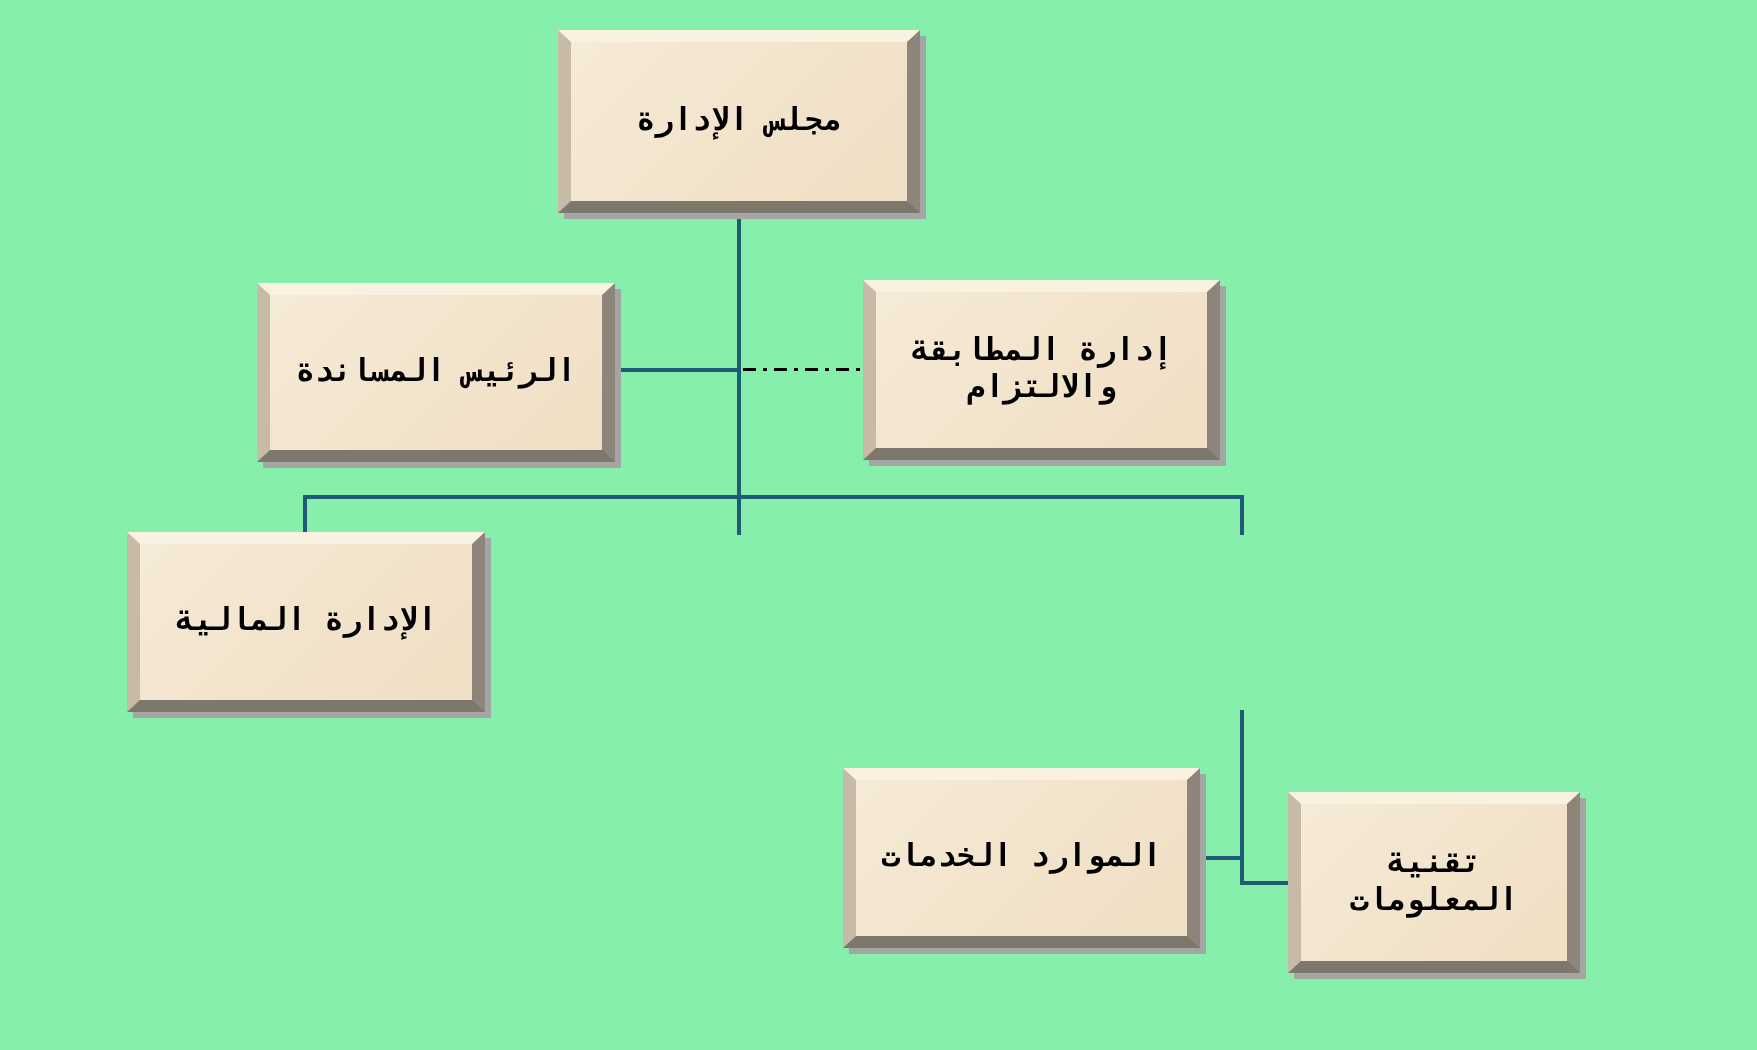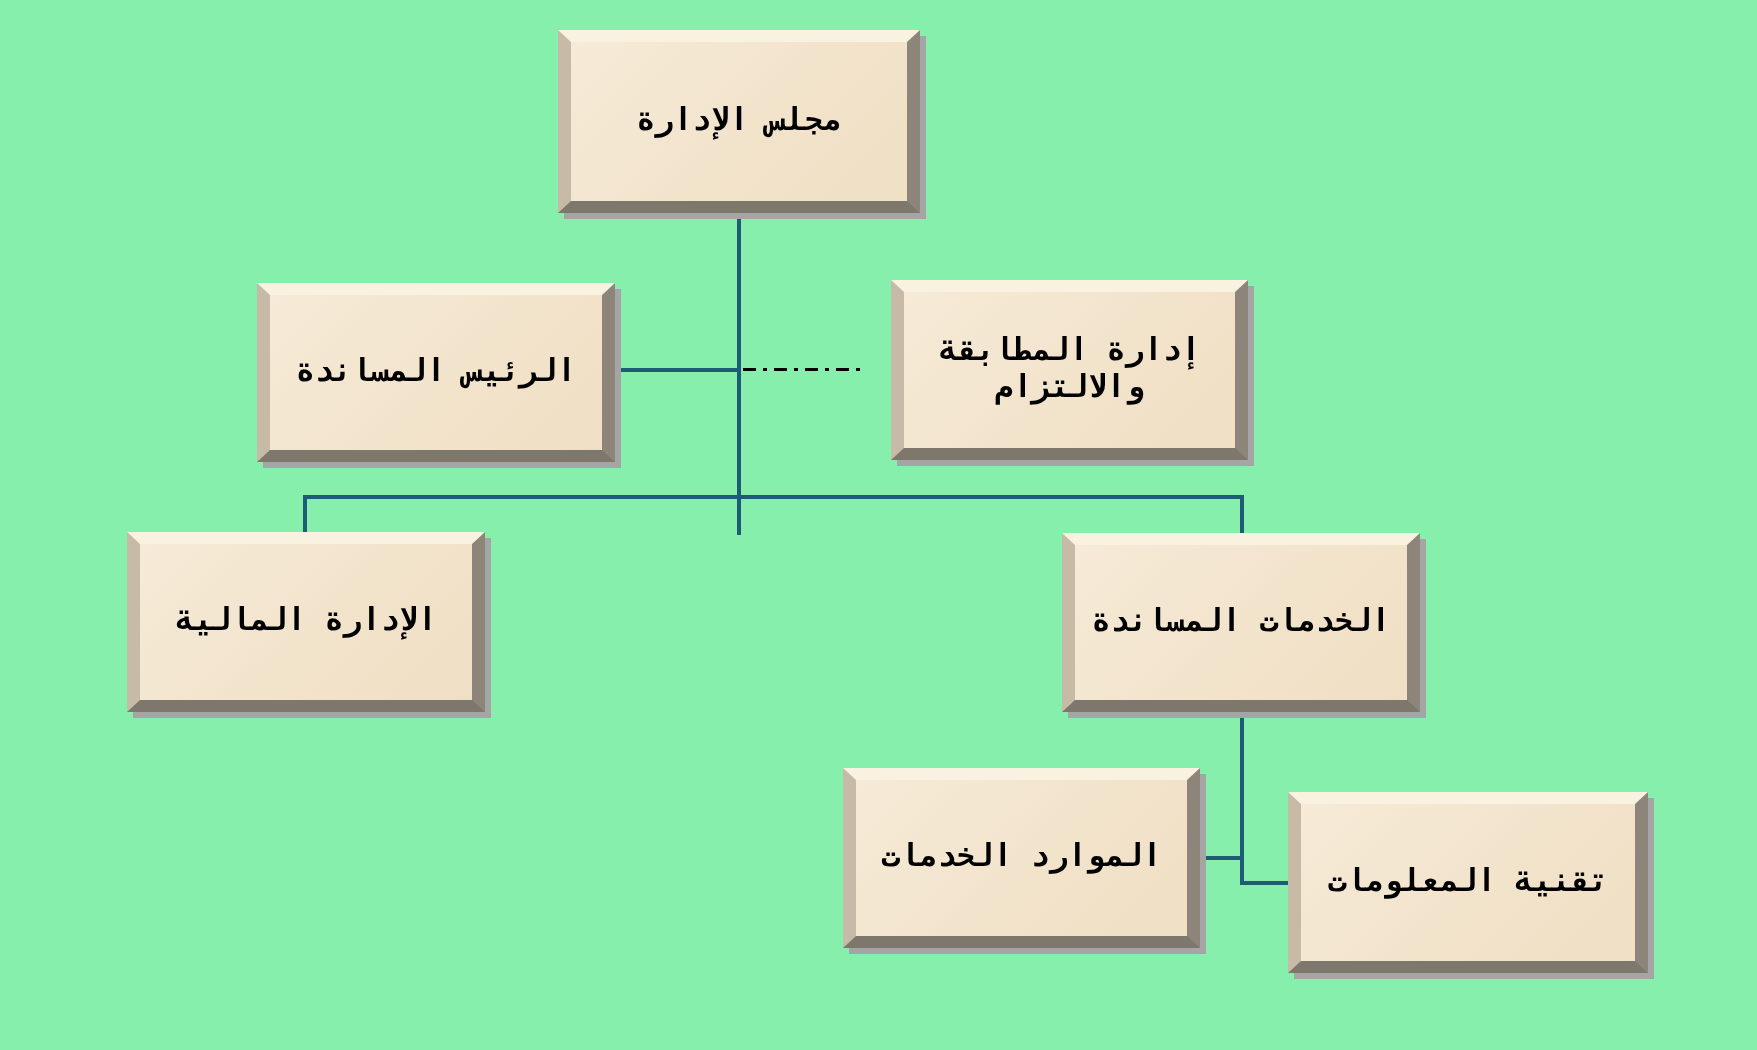--- a/index.html
+++ b/index.html
@@ -64,26 +64,26 @@
   .node .label {
     color: #000000;
     font-weight: bold;
     font-size: 31px;
     line-height: 1.2;
     padding: 0 10px;
   }
 
   .node-board      { left: 558px;  top: 30px;  width: 362px; height: 183px; }
   .node-ceo        { left: 257px;  top: 283px; width: 358px; height: 179px; }
-  .node-compliance { left: 863px;  top: 280px; width: 357px; height: 180px; margin-left: 28px; }
+  .node-compliance { left: 863px;  top: 280px; width: 357px; height: 180px; }
   .node-finance    { left: 127px;  top: 532px; width: 358px; height: 180px; text-align: center; }
   .node-advisory   { left: 558px;  top: 533px; width: 357px; height: 177px; }
   .node-support    { left: 1062px; top: 533px; width: 358px; height: 179px; }
   .node-hr         { left: 843px;  top: 768px; width: 357px; height: 180px; }
-  .node-it         { left: 1288px; top: 792px; width: 360px; height: 181px; }
+  .node-it         { left: 1288px; top: 792px; width: 292px; height: 181px; }
 </style>
 </head>
 <body>
 
 <div class="canvas">
 
   <div class="line stem-top"></div>
   <div class="line bus-row3"></div>
   <div class="line ceo-connector"></div>
   <div class="dashdot dash-connector"></div>
@@ -103,23 +103,20 @@
 
   <div class="node node-compliance">
     <span class="label">إدارة المطابقة والالتزام</span>
   </div>
 
   <div class="node node-finance">
     <span class="label">الإدارة المالية</span>
   </div>
 
 
-  <div class="node node-support">
-    <span class="label">الخدمات المساندة</span>
-  </div>
 
   <div class="node node-hr">
     <span class="label">الموارد الخدمات</span>
   </div>
 
   <div class="node node-it">
     <span class="label">تقنية المعلومات</span>
   </div>
 
 </div>

